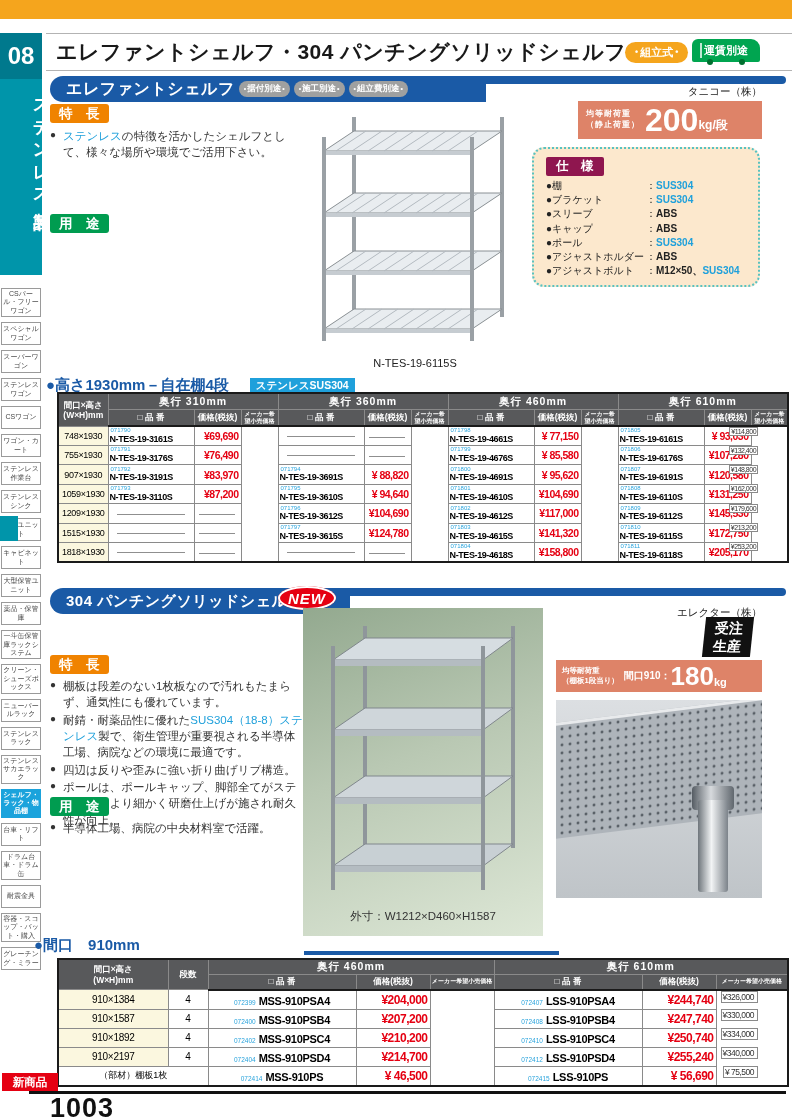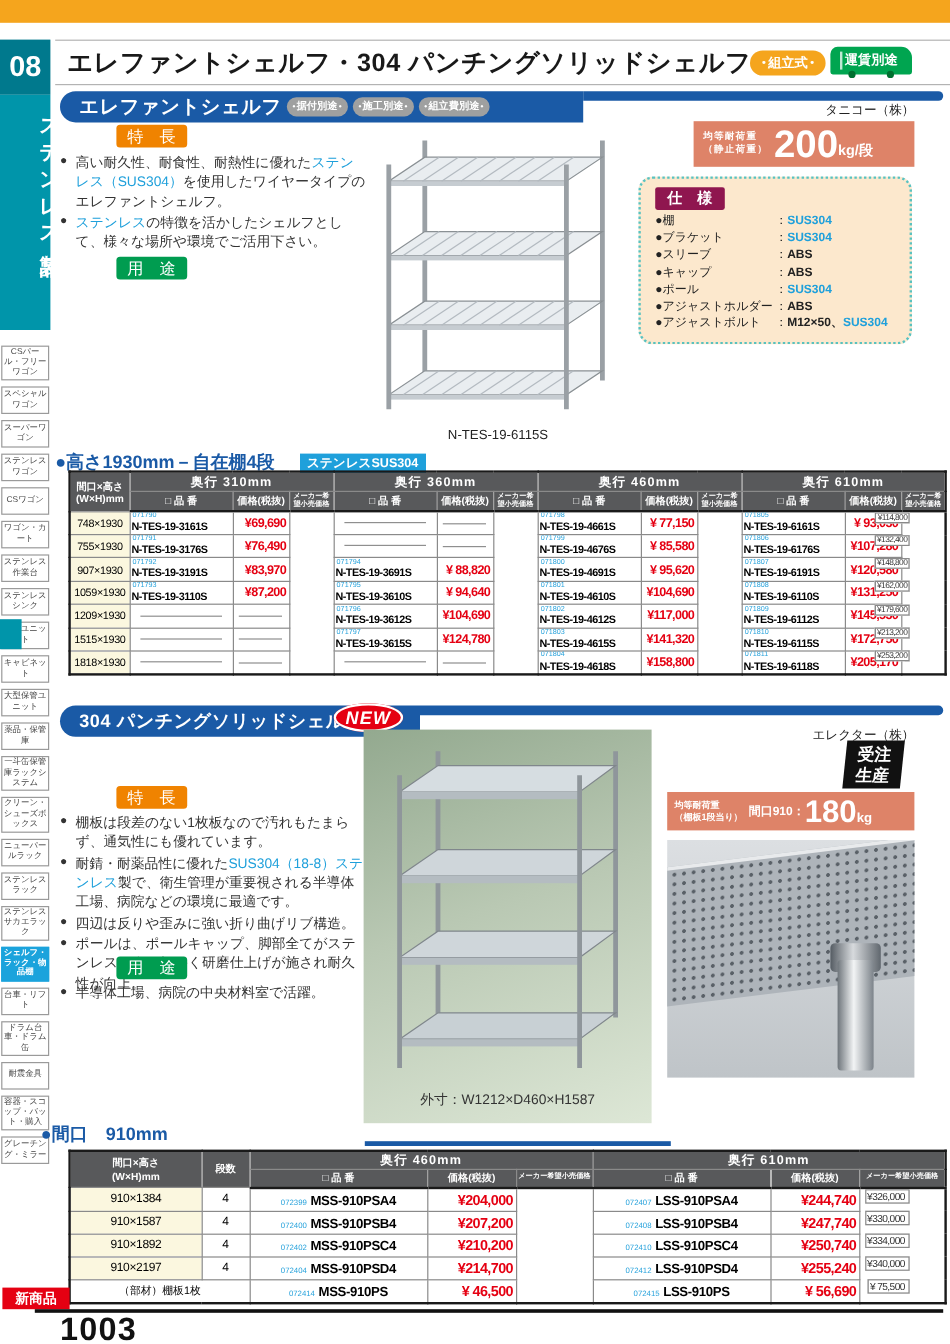--- a/index.html
+++ b/index.html
@@ -47,21 +47,21 @@
   .pill { background:#9FA0A0; color:#fff; font-size:8.5px; font-weight:bold; border-radius:9px; padding:2px 4px;
           margin-left:4px; white-space:nowrap; }
   .pill::before,.pill::after { content:"•"; margin:0 1px; font-size:7px; }
   .new-badge { position:absolute; left:228px; top:-2px; width:58px; height:24px; background:#E50012; border-radius:50%;
           color:#fff; font-weight:bold; font-style:italic; font-size:15px; display:flex; align-items:center;
           justify-content:center; letter-spacing:1px; box-shadow:0 0 0 2px #fff inset; }
   .maker { position:absolute; right:30px; font-size:10.5px; color:#222; }
 
   
   .fbadge { position:absolute; left:50px; height:19px; padding:0 9px; border-radius:3px; color:#fff;
-            font-weight:normal; font-size:13.5px; line-height:19px;margin-left:47px; }
+            font-weight:bold; font-size:13.5px; line-height:19px; }
   .fbadge.orange { background:#F08300; }
   .fbadge.green  { background:#009C50; }
   .blist { position:absolute; left:50px; width:256px; list-style:none; font-size:11.5px; color:#333; line-height:1.42; }
   .blist li { position:relative; padding-left:13px; margin-bottom:1px; }
   .blist li::before { content:"●"; position:absolute; left:0; font-size:10px; }
   .blue { color:#1FA0DB; }
 
   
   .img1 { position:absolute; left:296px; top:103px; width:238px; height:250px; }
   .img1-cap { position:absolute; left:296px; top:357px; width:238px; text-align:center; font-size:11px; color:#222; }
@@ -196,21 +196,20 @@
       <span class="pill">据付別途</span>
       <span class="pill">施工別途</span>
       <span class="pill">組立費別途</span>
     </div>
     <div class="bar-tail" style="left:436px; width:300px;"></div>
   </div>
   <div class="maker" style="top:85px;">タニコー（株）</div>
 
   <div class="fbadge orange" style="top:104px;">特　長</div>
   <ul class="blist" style="top:128px;" id="s1-features">
-      <li><span>高い耐久性、耐食性、耐熱性に優れた</span><span class="blue">ステンレス（SUS304）</span><span>を使用したワイヤータイプのエレファントシェルフ。</span></li>
       <li><span class="blue">ステンレス</span><span>の特徴を活かしたシェルフとして、様々な場所や環境でご活用下さい。</span></li>
     </ul>
   <div class="fbadge green" style="top:214px;">用　途</div>
 
   <div class="img1">
     <svg width="238" height="250" viewBox="0 0 238 250">
       <g stroke="#9aa0a5" stroke-width="4">
         <line x1="58" y1="14" x2="58" y2="214"></line>
         <line x1="206" y1="14" x2="206" y2="214"></line>
       </g>

